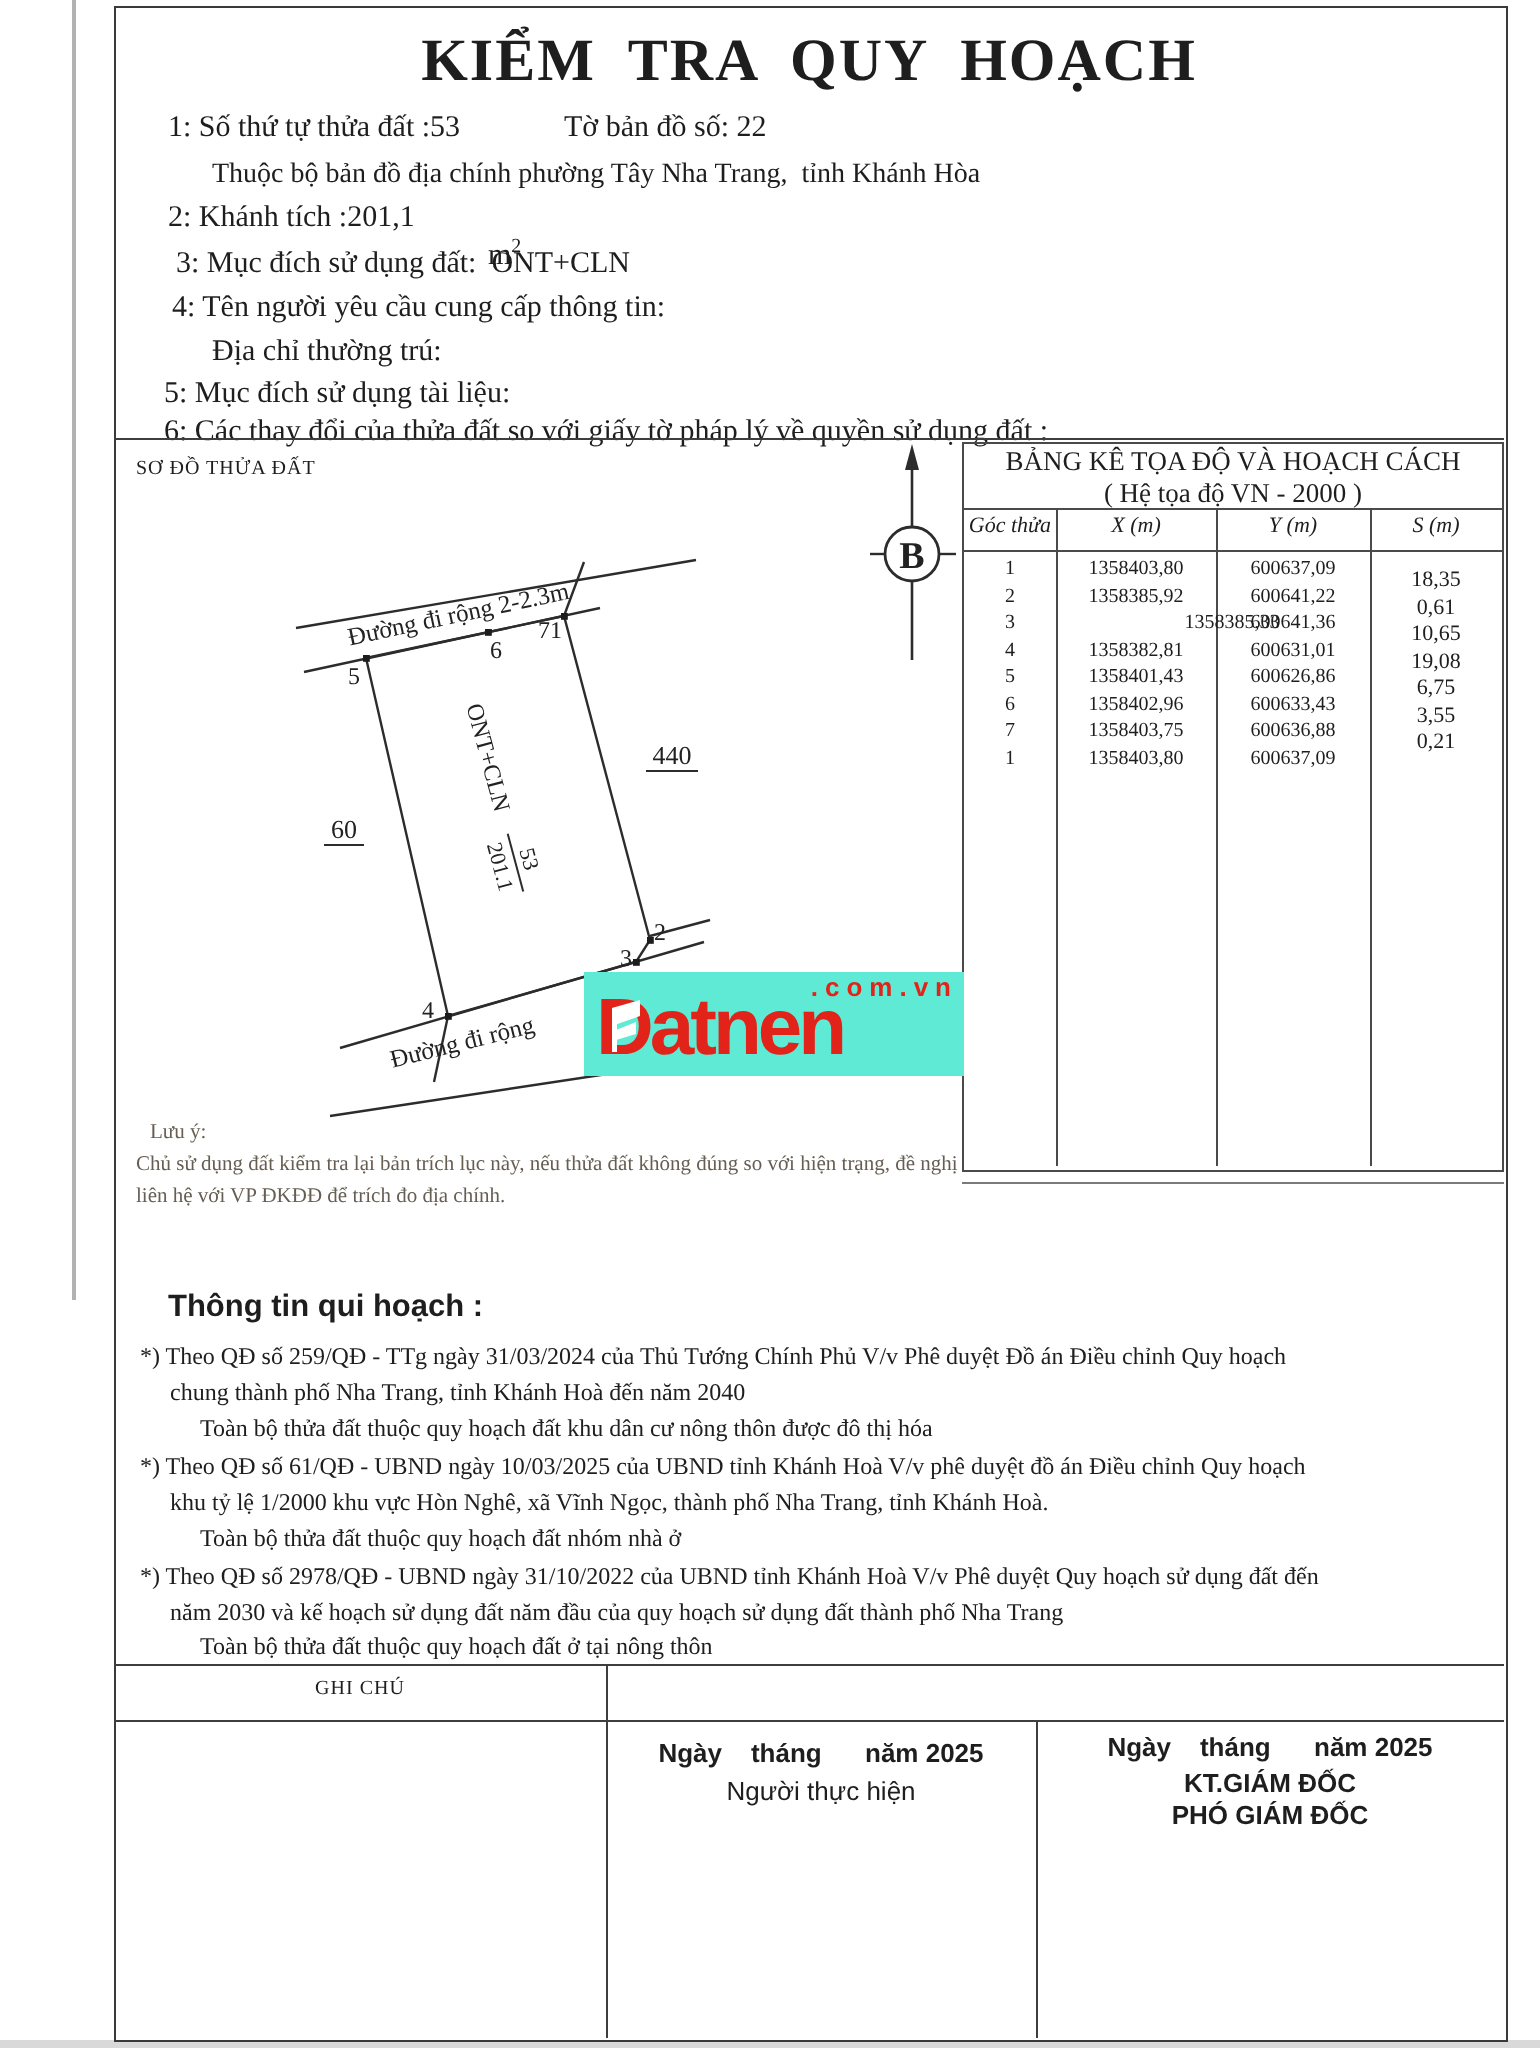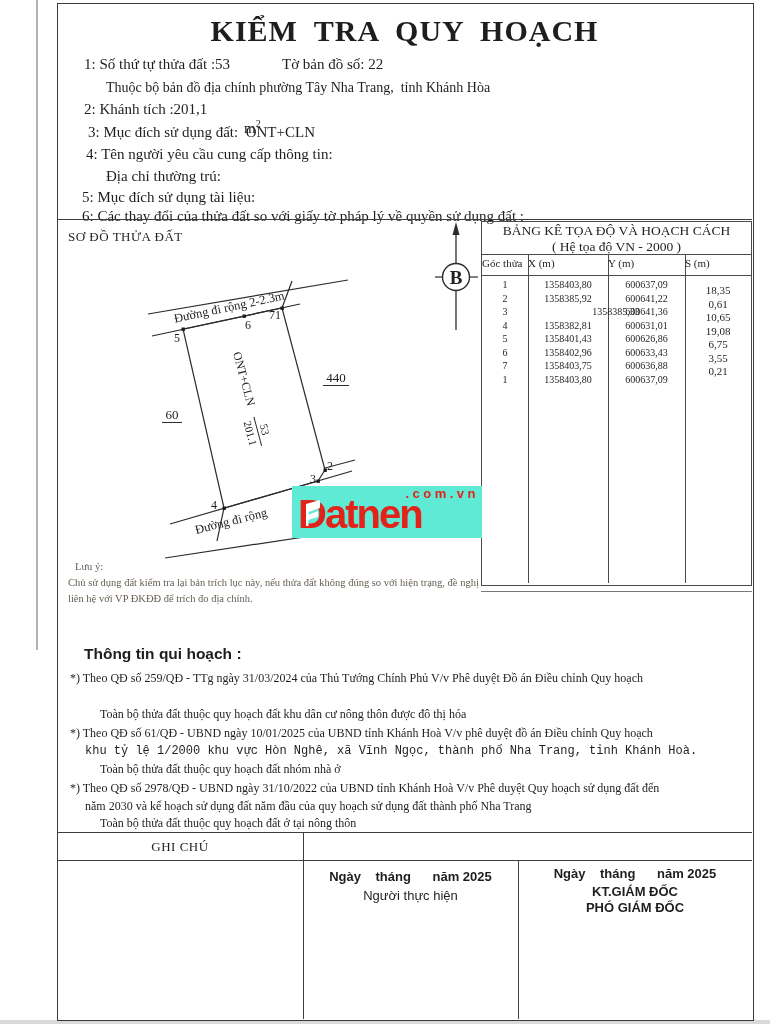--- a/index.html
+++ b/index.html
@@ -8,27 +8,27 @@
         font-family:"Liberation Serif","DejaVu Serif",serif;color:#1e1e1e;}
   .abs{position:absolute;}
   .sans{font-family:"Liberation Sans","DejaVu Sans",sans-serif;}
   .frame{left:57px;top:3px;width:695px;height:1016px;border:1.6px solid #3a3a3a;}
   .hline{border-top:1.4px solid #3e3e3e;height:0;}
   .vline{border-left:1.4px solid #3e3e3e;width:0;}
   .title{left:57px;top:14px;width:695px;text-align:center;font-size:30px;font-weight:600;
          word-spacing:8px;letter-spacing:1px;}
   .info{font-size:15px;white-space:pre;}
   .small-info{font-size:14px;white-space:pre;}
-  .sec-title{font-size:13px;letter-spacing:.5px;}
+  .sec-title{font-size:10px;letter-spacing:.5px;}
   .tbl{left:481px;top:221px;width:269px;height:363px;border:1.3px solid #4a4a4a;}
   .tbl-title{position:absolute;left:0;top:0;width:100%;height:33px;border-bottom:1px solid #4a4a4a;
              text-align:center;font-size:13.5px;line-height:16px;padding-top:1px;box-sizing:border-box;}
   .tbl-body{position:absolute;left:0;top:33px;width:100%;height:328px;}
   .col-line{position:absolute;top:0;bottom:0;border-left:1px solid #4a4a4a;width:0;}
-  .hdr{position:absolute;top:2px;font-size:11px;text-align:left;}
+  .hdr{position:absolute;top:2px;font-size:11px;text-align:center;font-style:italic;}
   .cell{position:absolute;font-size:10px;text-align:center;}
   .scell{position:absolute;font-size:11px;text-align:center;}
   .note{font-size:10.5px;color:#665e52;white-space:pre;}
   .plan-line{font-size:12px;white-space:pre;}
   .plan-title{font-size:15.5px;font-weight:bold;}
   .sig{font-size:13px;font-weight:bold;text-align:center;white-space:pre;}
   .wm{left:292px;top:486px;width:190px;height:52px;background:#5eead4;z-index:5;text-align:right;}
   .wm-domain{position:absolute;right:3px;top:0px;font-size:13px;font-weight:bold;
              letter-spacing:3.5px;color:#e2231a;}
   .wm-brand{position:absolute;left:6px;top:8px;font-size:40px;line-height:40px;font-weight:bold;
@@ -190,23 +190,24 @@
       <rect x="8" y="8" width="2.5" height="22" fill="#ffffff"></rect>
     </svg>
   </div>
 
   <div class="abs note" style="left:75px;top:561px;">Lưu ý:</div>
   <div class="abs note" style="left:68px;top:577px;">Chủ sử dụng đất kiểm tra lại bản trích lục này, nếu thửa đất không đúng so với hiện trạng, đề nghị</div>
   <div class="abs note" style="left:68px;top:593px;">liên hệ với VP ĐKĐĐ để trích đo địa chính.</div>
 
   <div class="abs plan-title sans" style="left:84px;top:645px;">Thông tin qui hoạch :</div>
   <div class="abs plan-line" style="left:70px;top:671px;">*) Theo QĐ số 259/QĐ - TTg ngày 31/03/2024 của Thủ Tướng Chính Phủ V/v Phê duyệt Đồ án Điều chỉnh Quy hoạch</div>
+  <div class="abs plan-line" style="left:85px;top:689px;">chung thành phố Nha Trang, tỉnh Khánh Hoà đến năm 2040</div>
   <div class="abs plan-line" style="left:100px;top:707px;">Toàn bộ thửa đất thuộc quy hoạch đất khu dân cư nông thôn được đô thị hóa</div>
-  <div class="abs plan-line" style="left:70px;top:726px;">*) Theo QĐ số 61/QĐ - UBND ngày 10/01/2025 của UBND tỉnh Khánh Hoà V/v phê duyệt đồ án Điều chỉnh Quy hoạch</div>
-  <div class="abs plan-line" style="left:85px;top:744px;font-family:Liberation Mono, monospace;">khu tỷ lệ 1/2000 khu vực Hòn Nghê, xã Vĩnh Ngọc, thành phố Nha Trang, tỉnh Khánh Hoà.</div>
+  <div class="abs plan-line" style="left:70px;top:726px;">*) Theo QĐ số 61/QĐ - UBND ngày 10/03/2025 của UBND tỉnh Khánh Hoà V/v phê duyệt đồ án Điều chỉnh Quy hoạch</div>
+  <div class="abs plan-line" style="left:85px;top:744px;">khu tỷ lệ 1/2000 khu vực Hòn Nghê, xã Vĩnh Ngọc, thành phố Nha Trang, tỉnh Khánh Hoà.</div>
   <div class="abs plan-line" style="left:100px;top:762px;">Toàn bộ thửa đất thuộc quy hoạch đất nhóm nhà ở</div>
   <div class="abs plan-line" style="left:70px;top:781px;">*) Theo QĐ số 2978/QĐ - UBND ngày 31/10/2022 của UBND tỉnh Khánh Hoà V/v Phê duyệt Quy hoạch sử dụng đất đến</div>
   <div class="abs plan-line" style="left:85px;top:799px;">năm 2030 và kế hoạch sử dụng đất năm đầu của quy hoạch sử dụng đất thành phố Nha Trang</div>
   <div class="abs plan-line" style="left:100px;top:816px;">Toàn bộ thửa đất thuộc quy hoạch đất ở tại nông thôn</div>
 
   <div class="abs hline" style="left:57px;top:832px;width:695px;"></div>
   <div class="abs hline" style="left:57px;top:860px;width:695px;"></div>
   <div class="abs vline" style="left:303px;top:832px;height:187px;"></div>
   <div class="abs vline" style="left:518px;top:860px;height:159px;"></div>
 

